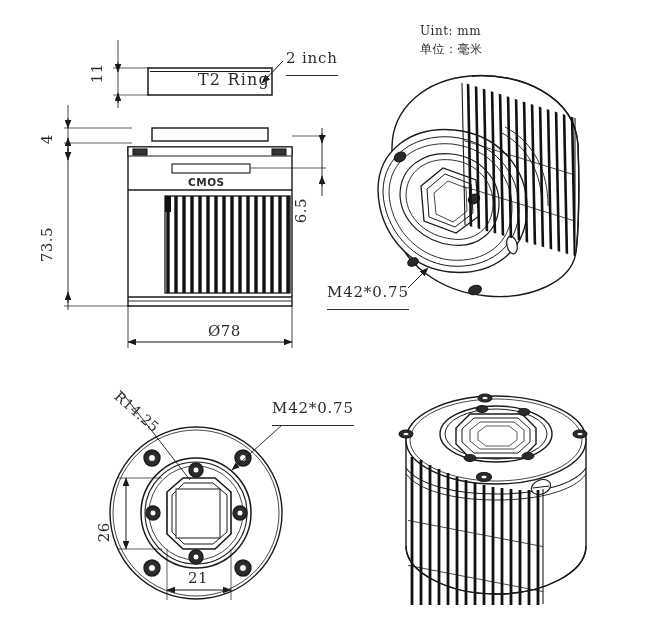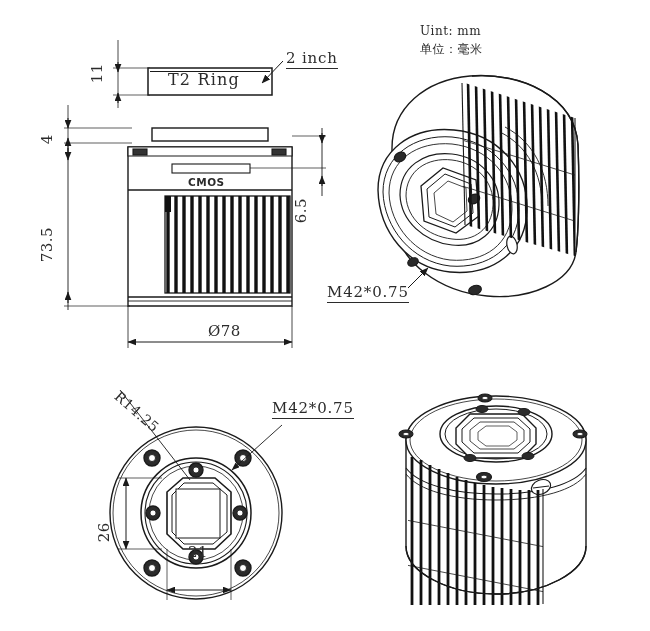--- a/index.html
+++ b/index.html
@@ -28,35 +28,35 @@
     color: #2b2b2b;
     white-space: nowrap;
     line-height: 1.15;
     letter-spacing: 0.5px;
   }
   .lbl-cjk {
     font-family: Liberation Sans, sans-serif;
   }
   .underline {
     border-bottom: 1.4px solid #2b2b2b;
-    padding-bottom: 1px;
+    padding-bottom: 8px;
   }
   .rot90 {
     transform-origin: left bottom;
     transform: rotate(-90deg);
   }
   .rot45 {
     transform-origin: left top;
     transform: rotate(41deg);
   }
   .unit-block { font-size: 12px; }
   .dim { font-size: 15px; }
   .dim-sm { font-size: 14px; }
   .cmos { font-size: 10.5px; font-family: "DejaVu Sans", sans-serif; }
-  .t2 { font-size: 16px; letter-spacing: 1.2px; }
+  .t2 { font-size: 16px; letter-spacing: 1.2px; margin-left: 30px; }
   .note { font-size: 15px; letter-spacing: 0.8px; }
 </style>
 </head>
 <body>
 
 <div id="sheet">
 <svg width="650" height="631" viewBox="0 0 650 631" shape-rendering="geometricPrecision">
   <defs>
     <marker id="ar" markerWidth="9" markerHeight="7" refX="8.4" refY="3.5" orient="auto">
       <path d="M0,0 L9,3.5 L0,7 z" fill="#1a1a1a"></path>
@@ -346,13 +346,13 @@
 <div class="lbl dim" style="left:208px; top:323px;">Ø78</div>
 
 <div class="lbl note underline" style="left:327px; top:284px;">M42*0.75</div>
 
 <div class="lbl dim-sm rot45" style="left:122px; top:388px;">R14.25</div>
 
 <div class="lbl note underline" style="left:272px; top:400px;">M42*0.75</div>
 
 <div class="lbl dim rot90" style="left:113px; top:525px;">26</div>
 
-<div class="lbl dim" style="left:188px; top:544px;">21</div>
+<div class="lbl dim" style="left:188px; top:570px;">21</div>
 
 </body></html>

